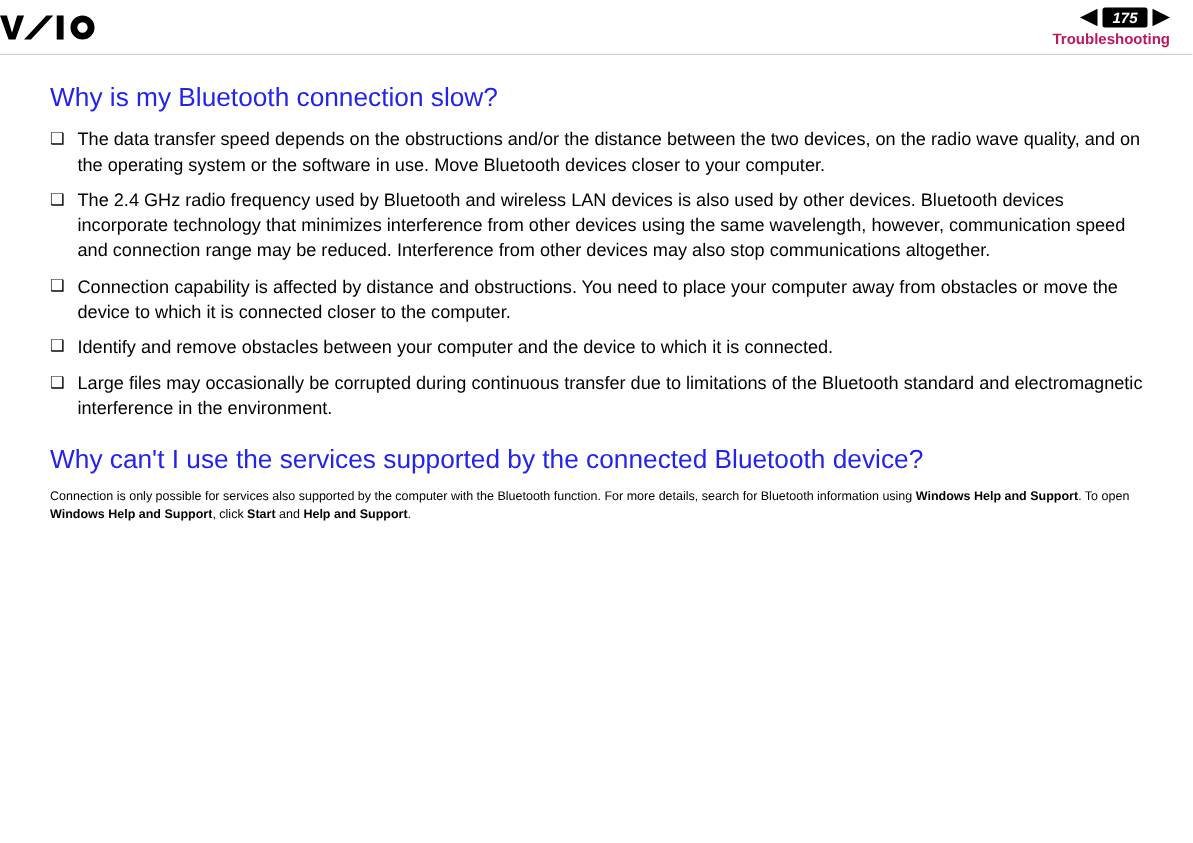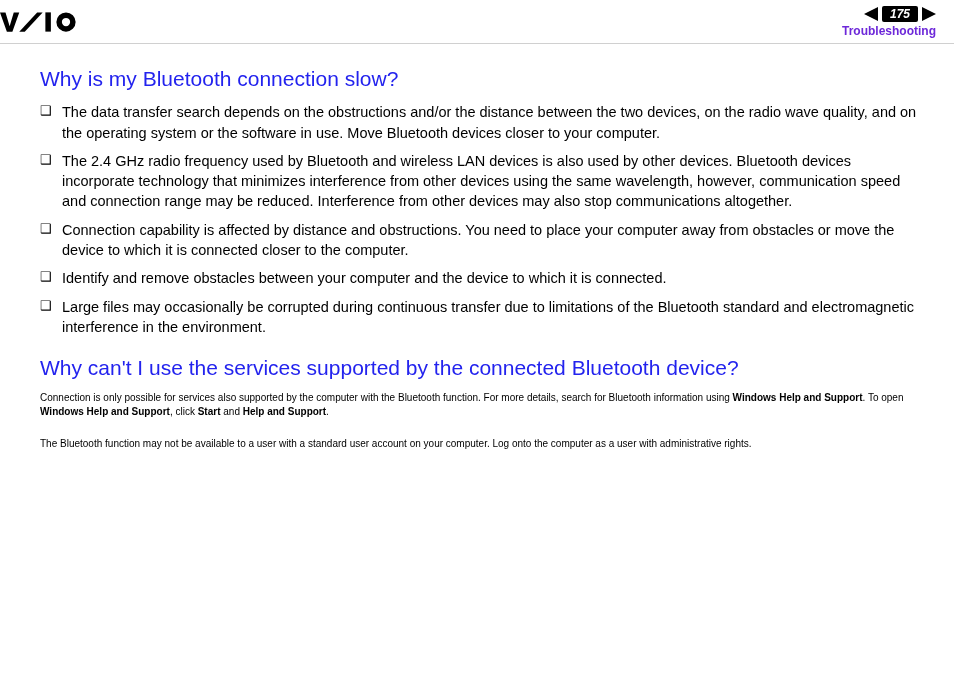--- a/index.html
+++ b/index.html
@@ -51,21 +51,21 @@
   .arrow-left, .arrow-right {
     width: 0; height: 0;
     border-top: 7px solid transparent;
     border-bottom: 7px solid transparent;
   }
   .arrow-left { border-right: 14px solid #000; }
   .arrow-right { border-left: 14px solid #000; }
   .section-label {
     font-size: 12px;
     font-weight: bold;
-    color: #6d28d9;
+    color: #be185d;
     margin-left: 41px;
   }
   .content {
     padding: 22px 36px 0 40px;
   }
   .q-heading {
     color: #2323ee;
     font-size: 21px;
     font-weight: normal;
     margin-bottom: 10px;
@@ -118,21 +118,21 @@
     <div class="section-label">Troubleshooting</div>
   </div>
 </div>
 
 <div class="content">
 
   <h2 class="q-heading">Why is my Bluetooth connection slow?</h2>
   <ul class="bullet-list" id="bullets-0">
       <li>
         <span class="bullet-mark">❑</span>
-        <span class="bullet-text">The data transfer search depends on the obstructions and/or the distance between the two devices, on the radio wave quality, and on the operating system or the software in use. Move Bluetooth devices closer to your computer.</span>
+        <span class="bullet-text">The data transfer speed depends on the obstructions and/or the distance between the two devices, on the radio wave quality, and on the operating system or the software in use. Move Bluetooth devices closer to your computer.</span>
       </li>
       <li>
         <span class="bullet-mark">❑</span>
         <span class="bullet-text">The 2.4 GHz radio frequency used by Bluetooth and wireless LAN devices is also used by other devices. Bluetooth devices incorporate technology that minimizes interference from other devices using the same wavelength, however, communication speed and connection range may be reduced. Interference from other devices may also stop communications altogether.</span>
       </li>
       <li>
         <span class="bullet-mark">❑</span>
         <span class="bullet-text">Connection capability is affected by distance and obstructions. You need to place your computer away from obstacles or move the device to which it is connected closer to the computer.</span>
       </li>
       <li>
@@ -141,15 +141,14 @@
       </li>
       <li>
         <span class="bullet-mark">❑</span>
         <span class="bullet-text">Large files may occasionally be corrupted during continuous transfer due to limitations of the Bluetooth standard and electromagnetic interference in the environment.</span>
       </li>
     </ul>
 
   <h2 class="q-heading">Why can't I use the services supported by the connected Bluetooth device?</h2>
   <p class="para" id="para-1"><span>Connection is only possible for services also supported by the computer with the Bluetooth function. For more details, search for Bluetooth information using </span><span class="bold">Windows Help and Support</span><span>. To open </span><span class="bold">Windows Help and Support</span><span>, click </span><span class="bold">Start</span><span> and </span><span class="bold">Help and Support</span><span>.</span></p>
 
-  <p class="para">The Bluetooth function may not be available to a user with a standard user account on your computer. Log onto the computer as a user with administrative rights.</p>
 
 </div>
 
 </body></html>

